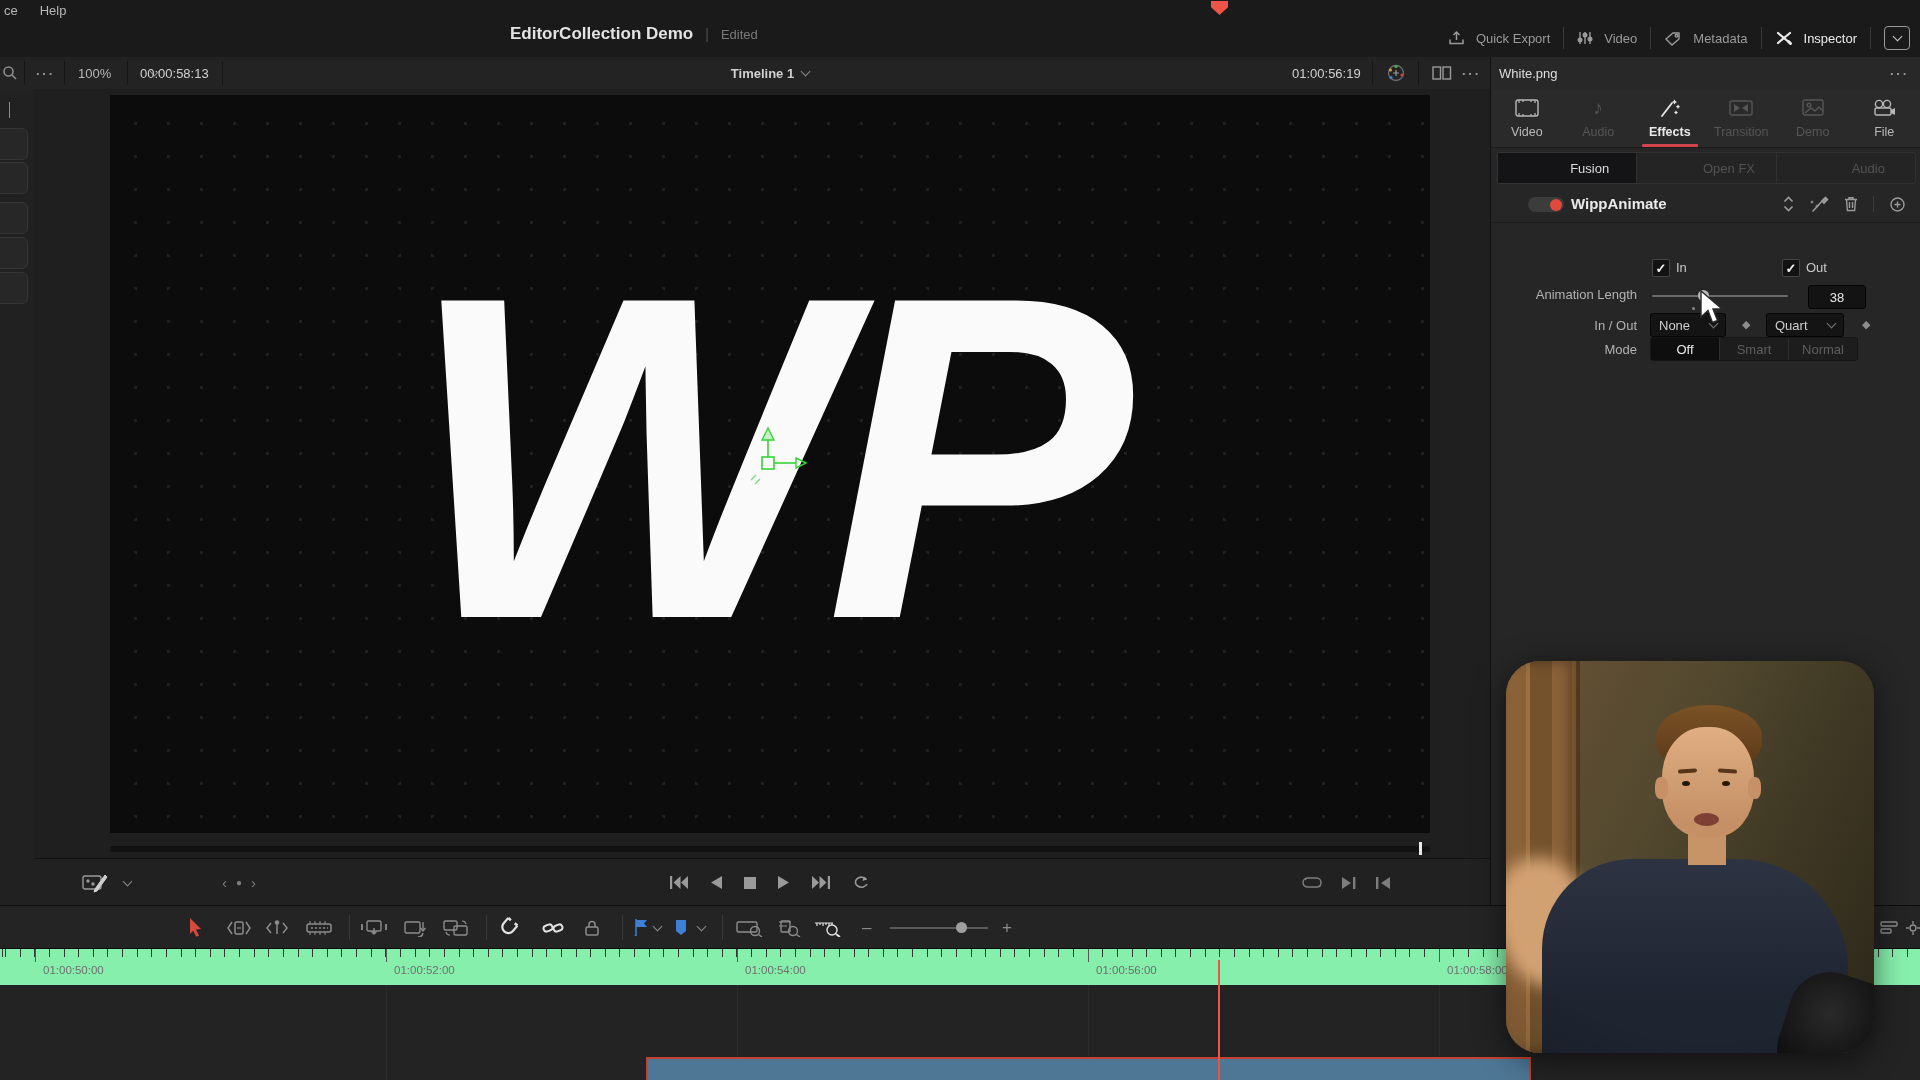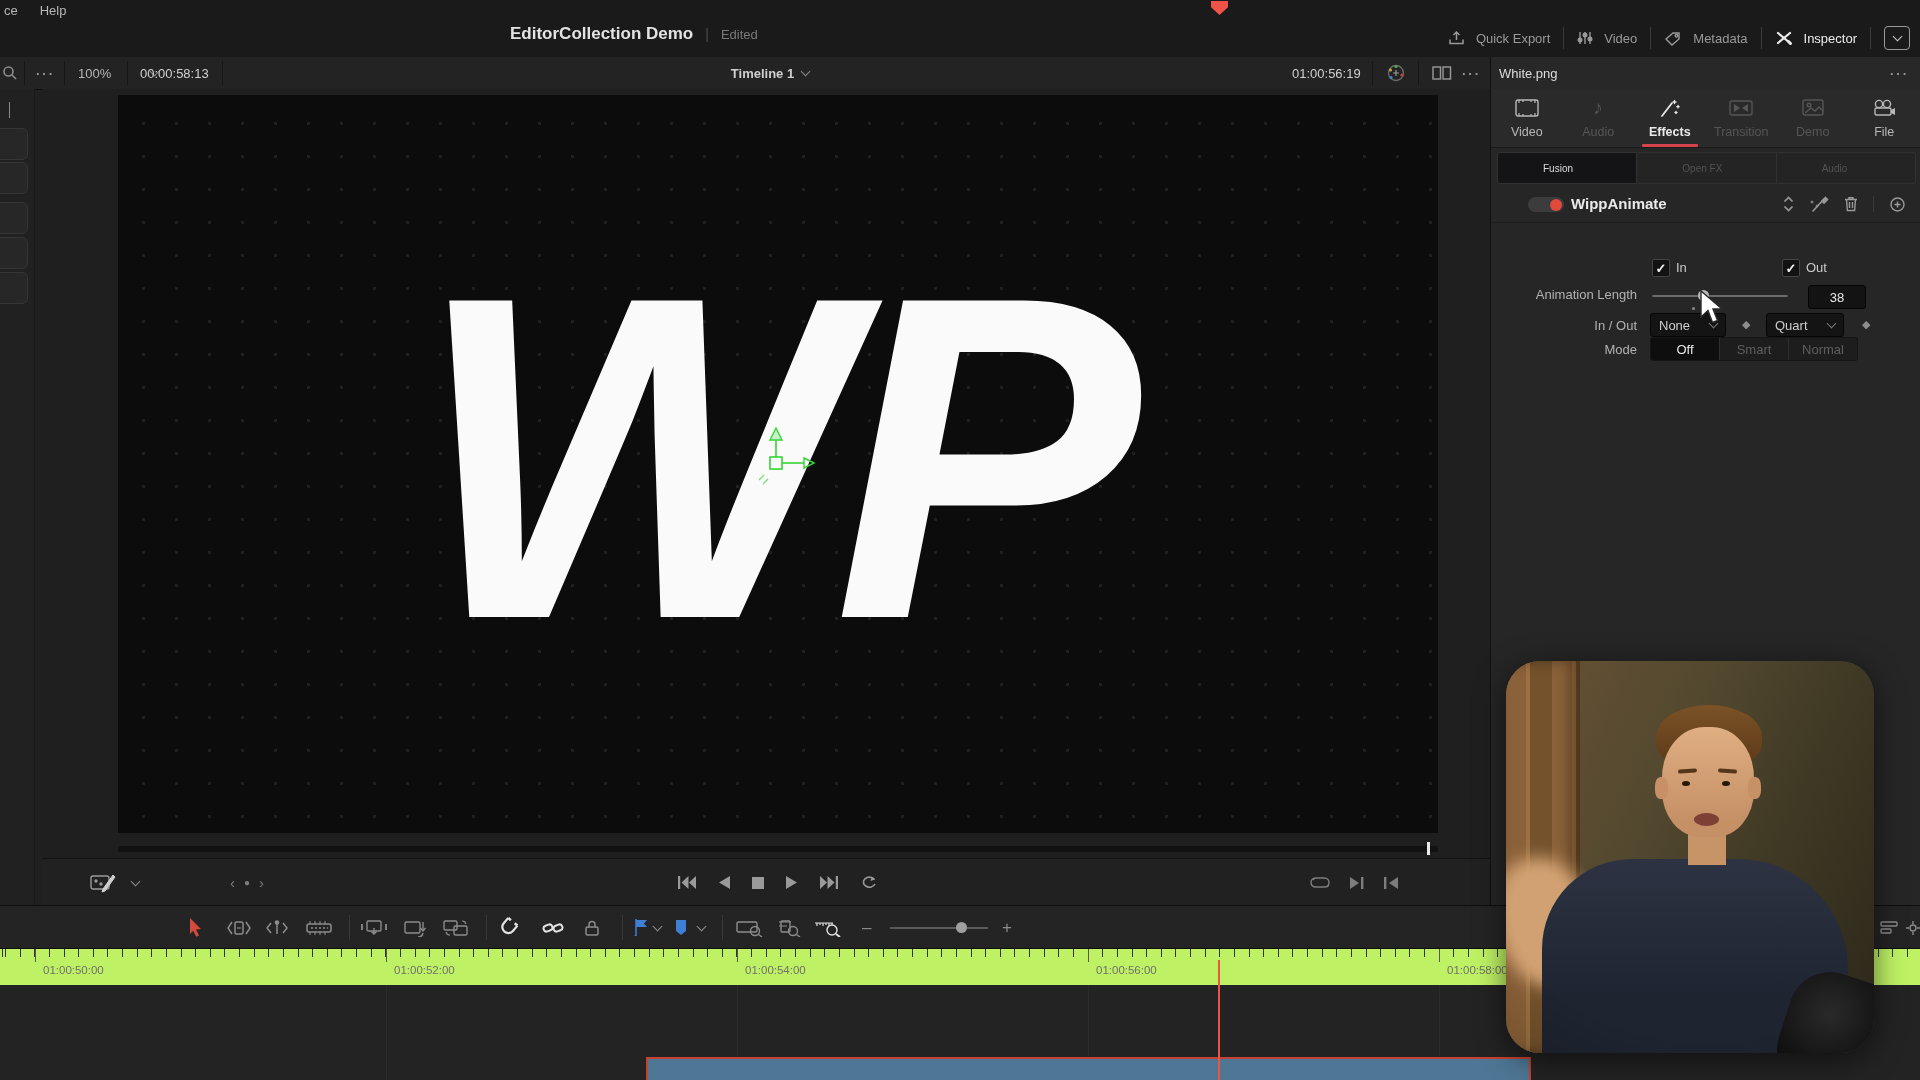--- a/index.html
+++ b/index.html
@@ -23,41 +23,41 @@
   
   .toolbar2{position:absolute;left:0;top:57px;width:1920px;height:32px;background:#232323;border-bottom:1px solid #0e0e0e;}
   .t2-cell{position:absolute;top:0;height:32px;display:flex;align-items:center;color:#b5b5b5;gap:8px;}
   .t2-sep{position:absolute;top:4px;width:1px;height:24px;background:#161616;}
   .insp-header{position:absolute;left:1490px;top:0;width:430px;height:32px;background:#282828;border-left:1px solid #101010;}
   
   .sidebar{position:absolute;left:0;top:89px;width:34px;height:816px;background:#212121;border-right:1px solid #191919;}
   .side-btn{position:absolute;left:-20px;width:46px;height:30px;background:#272727;border:1px solid #353535;border-radius:6px;}
   .chev-up{width:8px;height:8px;border-left:1.7px solid #8a8a8a;border-top:1.7px solid #8a8a8a;transform:rotate(45deg);}
   
-  .viewer{position:absolute;left:42px;top:89px;width:1456px;height:816px;background:#1f1f1f;}
+  .viewer{position:absolute;left:34px;top:89px;width:1456px;height:816px;background:#1f1f1f;}
   .canvas{position:absolute;left:76px;top:6px;width:1320px;height:738px;background:#0c0c0c;
     background-image:radial-gradient(circle,#202020 1.4px,transparent 1.6px);background-size:33px 33px;background-position:9px 12px;
     display:flex;align-items:center;justify-content:center;overflow:hidden;}
   .wp-text{font-size:460px;font-style:italic;font-weight:bold;letter-spacing:-0.035em;color:#fafafa;line-height:1;transform:translate(-8px,-6px);}
   .scrubber{position:absolute;left:76px;top:757px;width:1320px;height:6px;background:#121212;border-radius:2px;}
   .scrub-handle{position:absolute;left:1309px;top:-4px;width:3px;height:13px;background:#e9e9e9;}
   .transport{position:absolute;left:0;top:769px;width:1456px;height:47px;background:#212121;border-top:1px solid #141414;}
   .tr-center{position:absolute;left:76px;top:0;width:1320px;height:47px;display:flex;align-items:center;justify-content:center;gap:22px;color:#9a9a9a;}
   .tr-left{position:absolute;left:48px;top:0;height:47px;display:flex;align-items:center;gap:16px;color:#9a9a9a;}
   .tr-nav{position:absolute;left:188px;top:0;height:47px;display:flex;align-items:center;gap:9px;color:#7d7d7d;font-size:15px;}
   .tr-right{position:absolute;right:100px;top:0;height:47px;display:flex;align-items:center;gap:20px;color:#7d7d7d;}
   
   .inspector{position:absolute;left:1491px;top:89px;width:429px;height:816px;background:#262626;}
   .insp-tabs{position:absolute;left:0;top:0;width:429px;height:58px;background:#2a2a2a;border-bottom:1px solid #1b1b1b;display:flex;}
   .itab{flex:1;display:flex;flex-direction:column;align-items:center;justify-content:center;gap:7px;font-size:12.5px;position:relative;}
   .itab .ico{height:20px;display:flex;align-items:center;}
   .itab.on{color:#b8b8b8;} .itab.dim{color:#565656;} .itab.sel{color:#e9e9e9;font-weight:bold;}
   .itab.sel::after{content:"";position:absolute;bottom:0;left:50%;transform:translateX(-50%);width:56px;height:3px;background:#d5444c;border-radius:1px;}
   .fusion-row{position:absolute;left:6px;top:63px;width:417px;height:30px;display:flex;background:#242424;border:1px solid #313131;border-radius:3px;overflow:hidden;}
-  .fcell{flex:1;display:flex;align-items:center;font-size:10px;color:#525252;border-right:1px solid #313131;padding-left:45px;}
+  .fcell{flex:1;display:flex;align-items:center;justify-content:center;font-size:13px;color:#525252;border-right:1px solid #313131;padding-left:45px;}
   .fcell:last-child{border-right:none;}
   .fcell.sel{background:#141416;color:#dcdcdc;}
   .fx-row{position:absolute;left:0;top:97px;width:429px;height:36px;border-bottom:1px solid #1d1d1d;}
   .toggle{position:absolute;left:37px;top:11px;width:36px;height:15px;background:#3c3c3c;border-radius:8px;}
   .toggle .knob{position:absolute;right:2px;top:1.5px;width:12px;height:12px;border-radius:50%;background:#e0493c;}
   .fx-name{position:absolute;left:80px;top:9px;font-size:15px;font-weight:bold;color:#eaeaea;}
   .fx-icons{position:absolute;right:14px;top:0;height:36px;display:flex;align-items:center;gap:15px;color:#9a9a9a;}
   .etabs{position:absolute;left:0;top:138px;width:429px;height:26px;border-bottom:1px solid #1f1f1f;}
   .etab{position:absolute;top:2px;font-size:13px;color:#7a7a7a;}
   .etab.sel{color:#e2e2e2;}
@@ -78,21 +78,21 @@
   .mcell.sel{background:#0e0e0e;color:#eaeaea;}
   
   .tl-toolbar{position:absolute;left:0;top:905px;width:1920px;height:43px;background:#242424;border-top:1px solid #0d0d0d;}
   .tt-ico{position:absolute;top:0;height:43px;display:flex;align-items:center;color:#8c8c8c;}
   .tt-ico.white{color:#e2e2e2;} .tt-ico.red{color:#d6493f;} .tt-ico.blue{color:#3f7fd6;}
   .tt-sep{position:absolute;top:9px;width:1px;height:25px;background:#383838;}
   .zoomslider{position:absolute;left:890px;top:21px;width:98px;height:1.5px;background:#5a5a5a;}
   .zoomknob{position:absolute;left:66px;top:-5px;width:11px;height:11px;border-radius:50%;background:#9f9f9f;}
   .pm{font-size:17px;color:#8c8c8c;}
   
-  .ruler{position:absolute;left:0;top:948px;width:1920px;height:37px;background:#bef264;border-top:1px solid #0d0d0d;}
+  .ruler{position:absolute;left:0;top:948px;width:1920px;height:37px;background:#86efac;border-top:1px solid #0d0d0d;}
   .minorticks{position:absolute;left:0;top:0;width:1920px;height:8px;background:repeating-linear-gradient(90deg,#343434 0 1px,transparent 1px 14.63px);background-position:5px 0;}
   .majortick{position:absolute;top:0;width:1px;height:13px;background:#575757;}
   .rlabel{position:absolute;top:15px;font-size:11.5px;color:#6f6f6f;}
   .playhead-top{position:absolute;left:1211px;top:1px;width:17px;height:14px;background:#ee5348;clip-path:polygon(0 0,100% 0,100% 45%,50% 100%,0 45%);z-index:6;}
   .playhead-line{position:absolute;left:1218px;top:960px;width:2px;height:120px;background:#ee5348;z-index:6;}
   
   .tracks{position:absolute;left:0;top:985px;width:1920px;height:95px;background:#232323;}
   .gridline{position:absolute;top:0;width:1px;height:95px;background:#2b2b2b;}
   .clip{position:absolute;left:646px;top:72px;width:885px;height:23px;background:#4e7795;border:2px solid #c8402f;box-sizing:border-box;border-bottom:none;}
   

